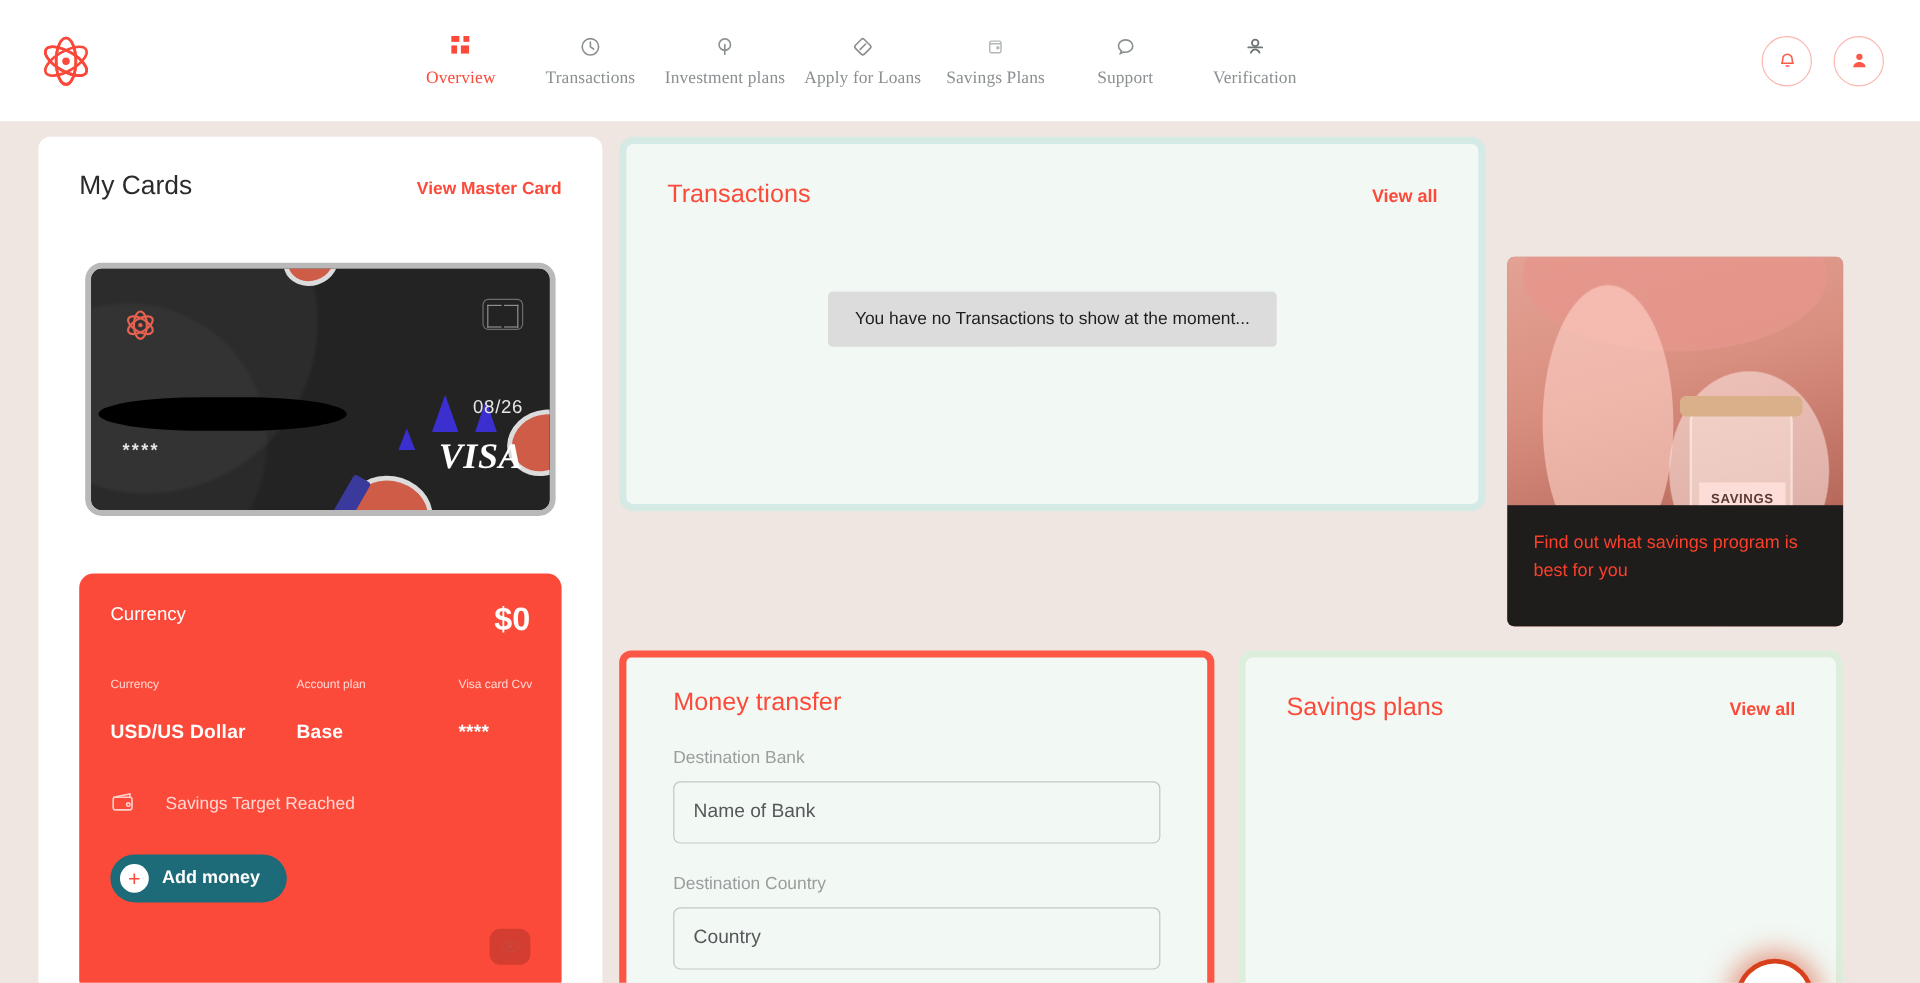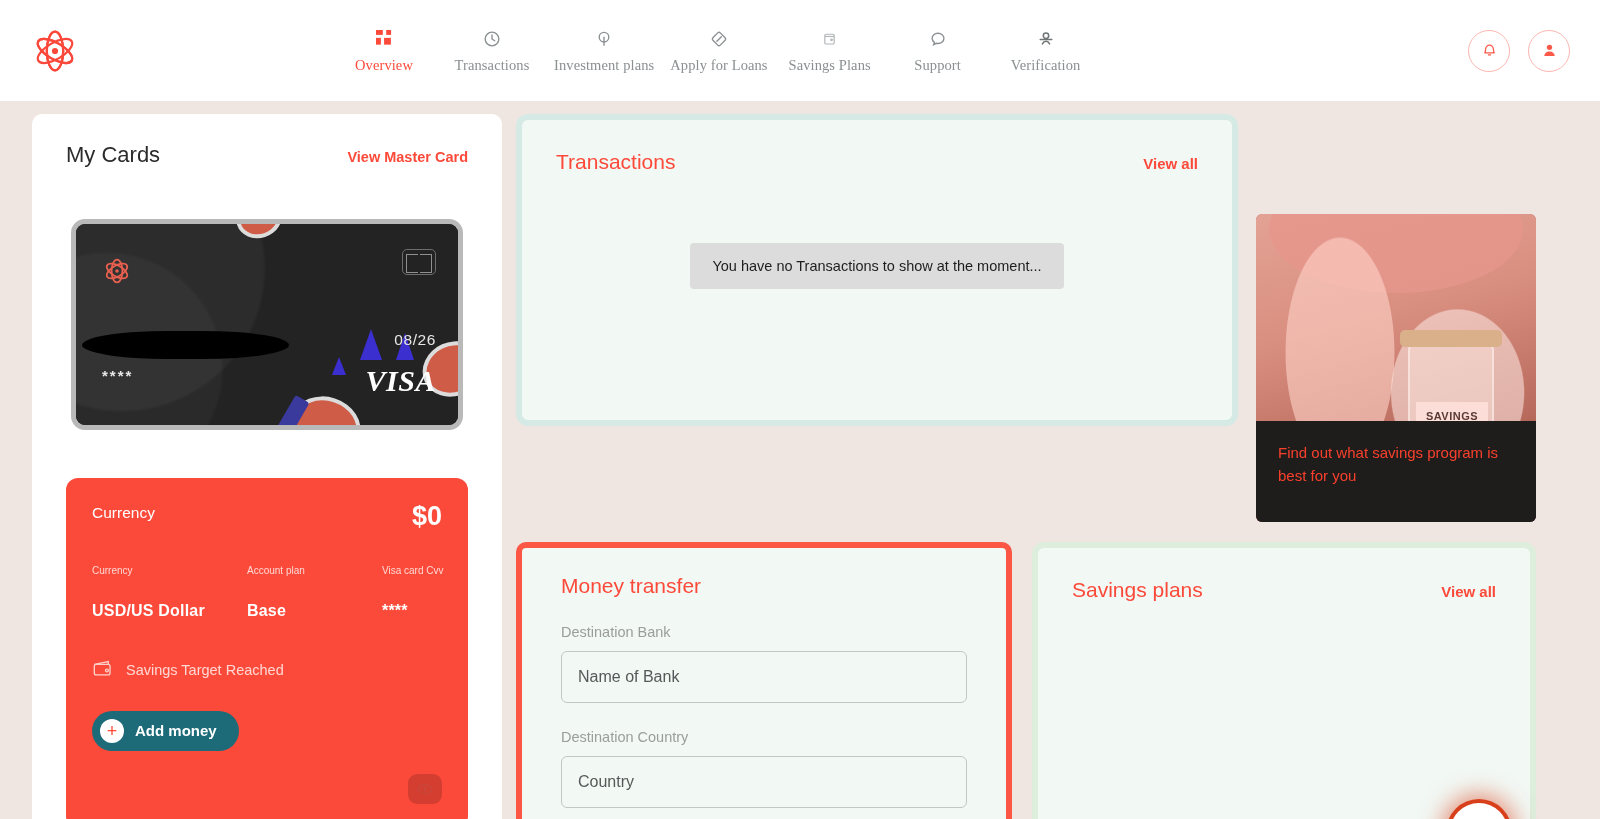--- a/index.html
+++ b/index.html
@@ -85,21 +85,21 @@
   .bal-top { display: flex; align-items: flex-start; justify-content: space-between; }
   .bal-label { font-size: 15.5px; font-weight: 500; }
   .bal-value { font-size: 27px; font-weight: bold; line-height: .95; }
   .bal-grid { display: flex; margin-top: 35px; }
   .bal-col { flex: 0 0 auto; }
   .bal-col:nth-child(1) { width: 155px; }
   .bal-col:nth-child(2) { width: 135px; }
   .bal-col-key { font-size: 10px; color: #ffd8d3; }
   .bal-col-val { font-size: 16px; font-weight: bold; margin-top: 26px; letter-spacing: .2px; }
   .bal-target { display: flex; align-items: center; gap: 11px; margin-top: 38px; }
-  .bal-target-text { font-size: 14.5px; color: #ffd8d3; }
+  .bal-target-text { font-size: 14.5px; color: #ffd8d3; margin-left: 12px; }
   .bal-saved { font-size: 15px; margin-top: 14px; margin-left: 34px; color: #ffe2de; }
   .bal-saved b { color: #fff; font-weight: bold; }
   .addmoney {
     margin-top: 29px; display: inline-flex; align-items: center; gap: 11px;
     background: #1d6b78; border-radius: 22px; padding: 8px 22px 8px 8px; cursor: pointer;
   }
   .addmoney .plus { width: 24px; height: 24px; border-radius: 50%; background: #fff;
     color: #fc4a3a; display: flex; align-items: center; justify-content: center;
     font-size: 18px; line-height: 1; font-weight: 400; }
   .addmoney span.lbl { font-size: 15px; font-weight: bold; color: #fff; }

